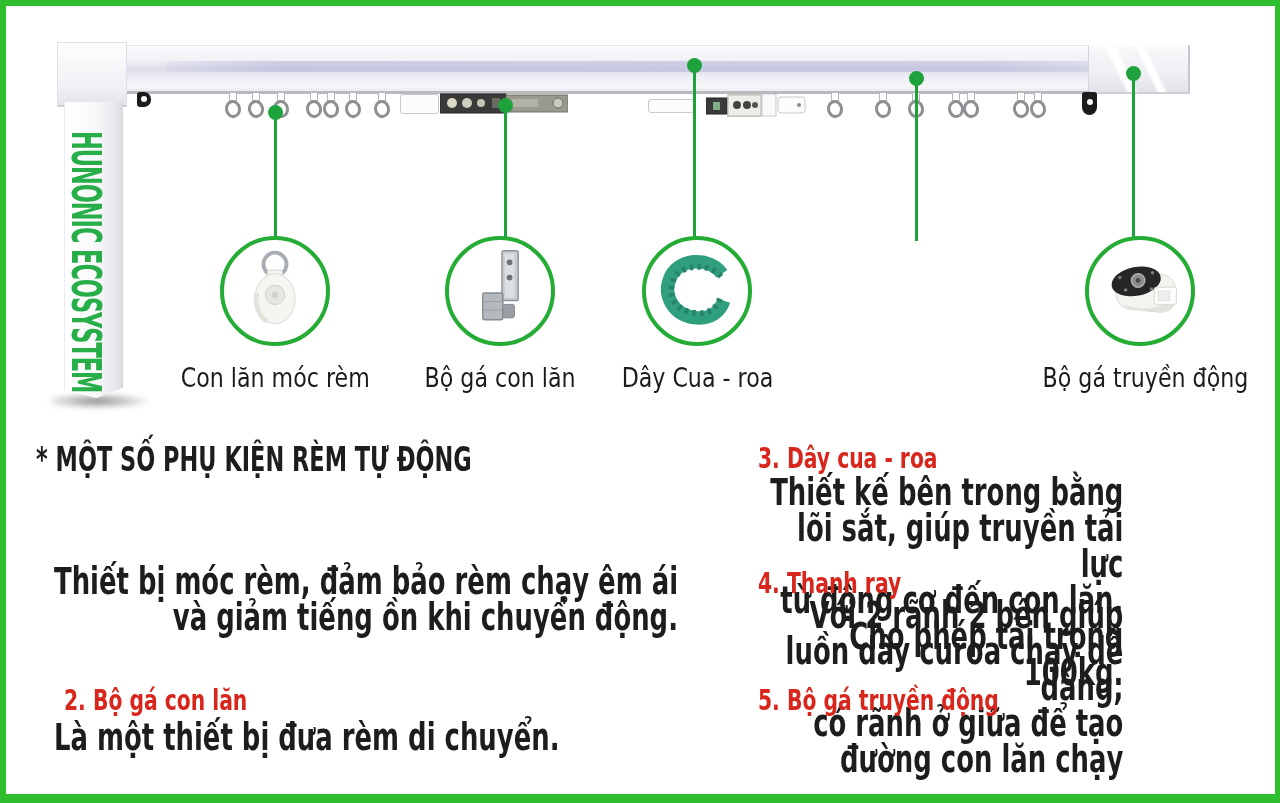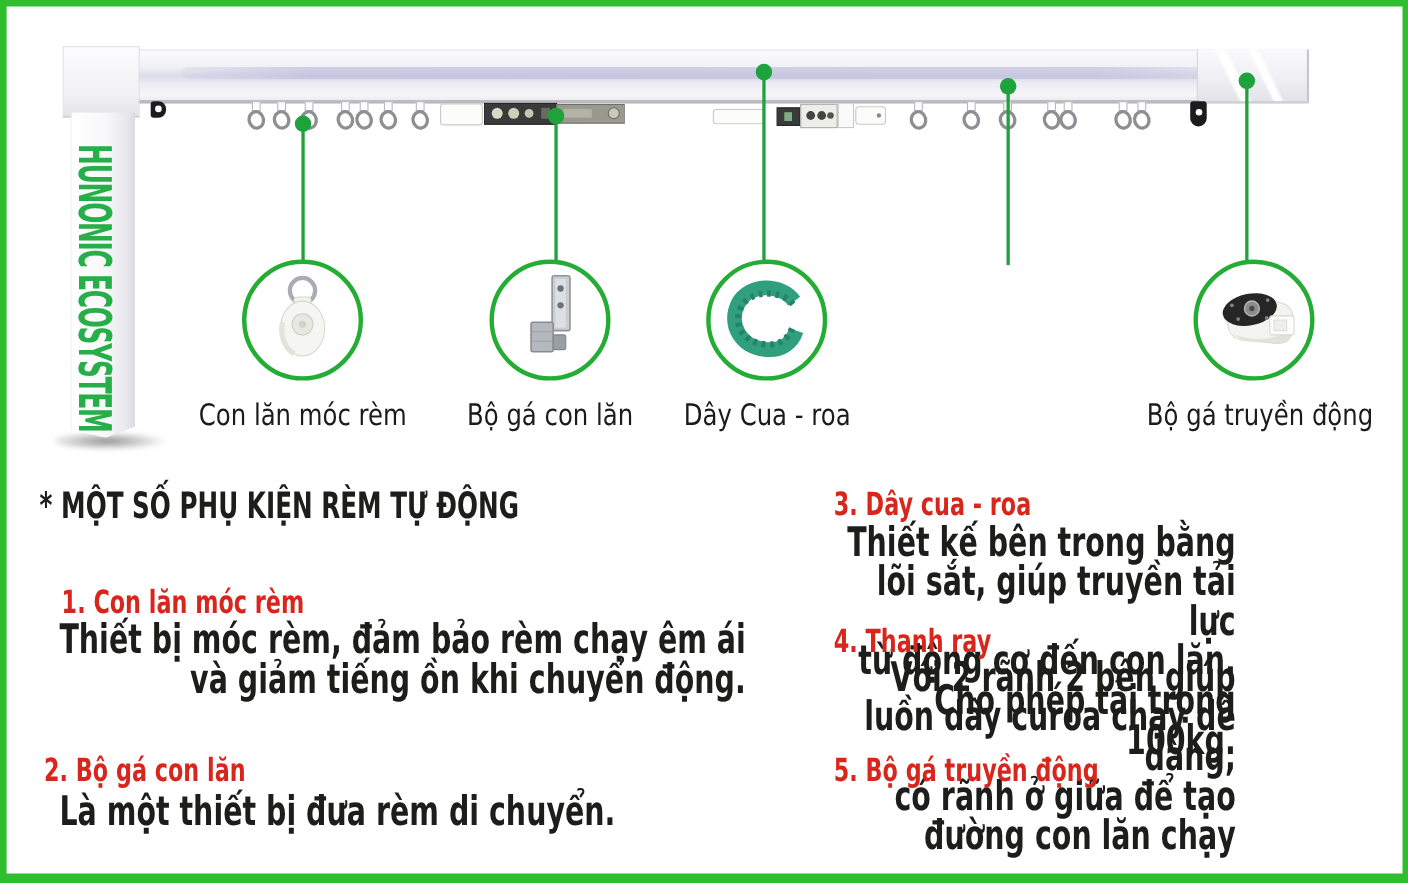--- a/index.html
+++ b/index.html
@@ -184,24 +184,23 @@
           <circle cx="60" cy="46" r="1.8" fill="#808080"></circle>
         <rect x="63" y="44" width="23" height="18" rx="2" fill="#fdfdfc" stroke="#d8d8d2"></rect>
         <rect x="67" y="48" width="12" height="10" fill="#eeeeec" stroke="#ddd"></rect>
       </svg>
     </div>
     <div class="clabel"><span>Bộ gá truyền động</span></div>
   </div>
 
   <div class="ttl"><span>* MỘT SỐ PHỤ KIỆN RÈM TỰ ĐỘNG</span></div>
 
-  <div class="shead" style="left:56px;top:530px;"><span>1. Con lăn móc rèm</span></div>
   <div class="sbody" style="left:54px;top:564px;"><span>Thiết bị móc rèm, đảm bảo rèm chạy êm ái
 và giảm tiếng ồn khi chuyển động.</span></div>
-  <div class="shead" style="left:40px;top:683px;"><span>2. Bộ gá con lăn</span></div>
+  <div class="shead" style="left:64px;top:683px;"><span>2. Bộ gá con lăn</span></div>
   <div class="sbody" style="left:54px;top:720px;"><span>Là một thiết bị đưa rèm di chuyển.</span></div>
 
   <div class="shead" style="left:758px;top:441px;"><span>3. Dây cua - roa</span></div>
   <div class="sbody" style="left:758px;top:475px;"><span>Thiết kế bên trong bằng lõi sắt, giúp truyền tải lực
 từ động cơ đến con lăn. Cho phép tải trọng 100kg.</span></div>
   <div class="shead" style="left:758px;top:566px;"><span>4. Thanh ray</span></div>
   <div class="sbody" style="left:758px;top:598px;"><span>Với 2 rãnh 2 bên giúp luồn dây curoa chạy dễ dàng,
 có rãnh ở giữa để tạo đường con lăn chạy</span></div>
   <div class="shead" style="left:758px;top:683px;"><span>5. Bộ gá truyền động</span></div>
 

